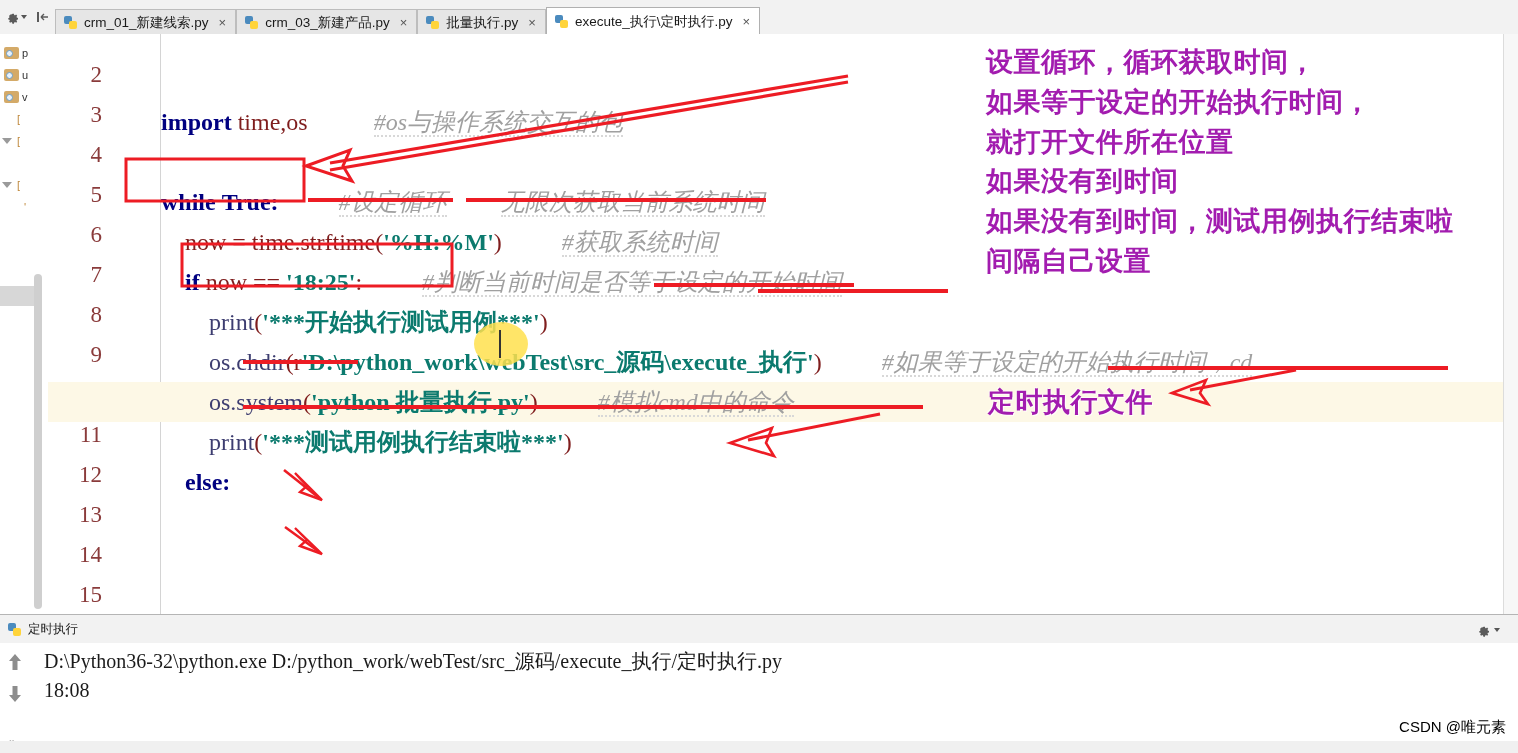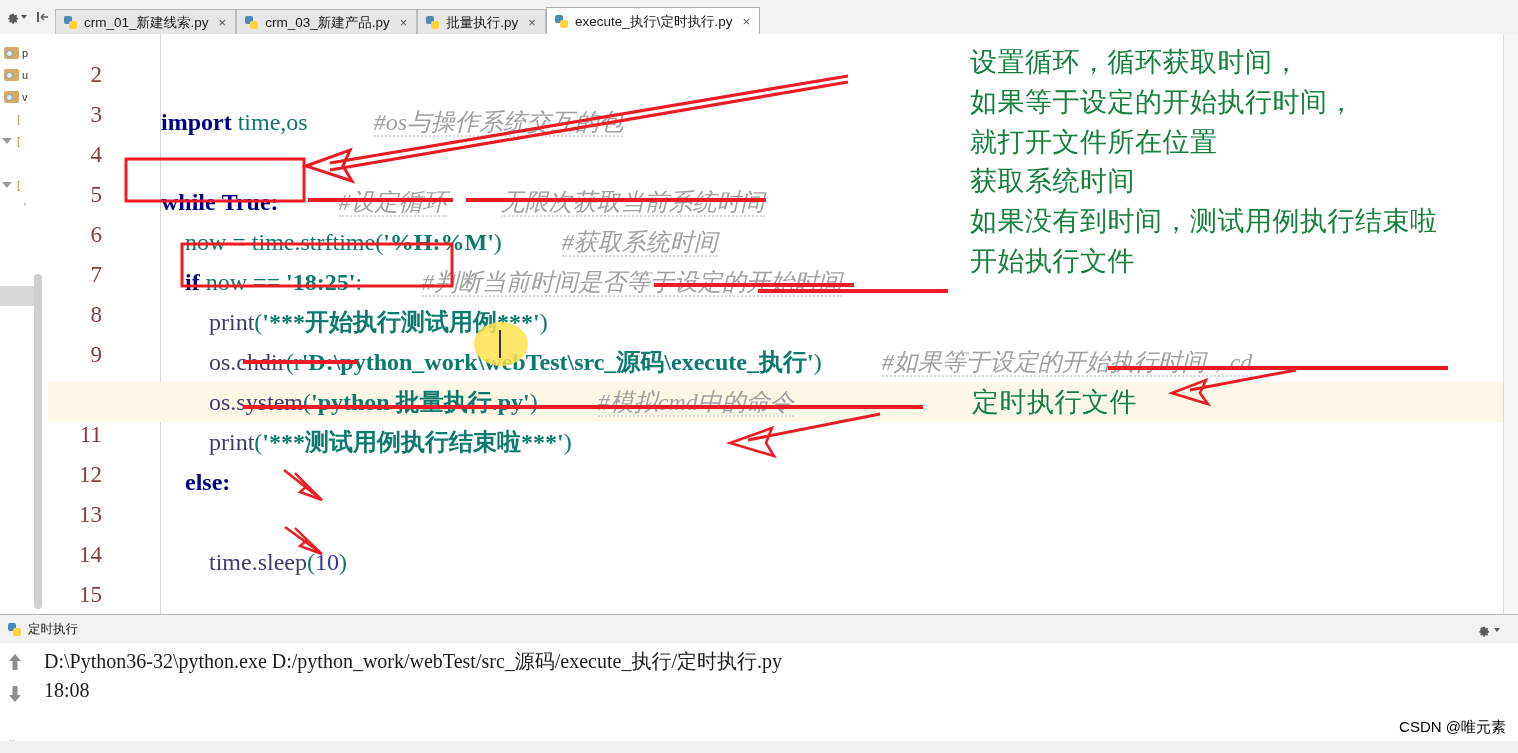--- a/index.html
+++ b/index.html
@@ -70,36 +70,37 @@
     position:absolute;left:0;right:0;height:40px;
     font-family:"Liberation Serif", serif;font-size:24px;
     color:#1b1b1b;white-space:pre;line-height:40px;
   }
   .hl-line{position:absolute;left:-113px;right:0;height:40px;background:#fdf8e6;}
   .kw{color:#000080;font-weight:bold;}
   .str{color:#0b7a6e;font-weight:bold;}
   .num{color:#3030c0;}
   .cmt{color:#a0a0a0;font-style:italic;margin-left:48px;}
   .fn{color:#3d3d70;}
-  .plain{color:#0f766e;}
+  .plain{color:#7f1d1d;}
   .squig{
     border-bottom:2px dotted #d8d8d8;
   }
   .bulb{
     position:absolute;width:14px;height:18px;
   }
   .bulb .glass{position:absolute;left:0;top:0;width:13px;height:13px;border-radius:50%;background:#ffd97a;border:1px solid #e0a93a;}
   .bulb .base{position:absolute;left:3px;top:12px;width:7px;height:5px;background:#c9c9c9;border-radius:0 0 2px 2px;}
   
   #overlay{position:absolute;left:0;top:0;width:1518px;height:753px;pointer-events:none;}
   .annot{
-    position:absolute;color:#15803d;font-weight:normal;font-size:27px;
+    position:absolute;color:#a21caf;font-weight:bold;font-size:27px;
     font-family:"Liberation Sans", sans-serif;
     white-space:nowrap;letter-spacing:0.5px;
     text-shadow:1px 1px 0 rgba(255,255,255,0.9), -1px -1px 0 rgba(255,255,255,0.6);
+    margin-left:16px;
   }
   
   #consolebar{
     position:absolute;left:0;top:614px;width:1518px;height:29px;
     background:#f2f2f2;border-top:1px solid #b5b5b5;border-bottom:1px solid #cfcfcf;
     display:flex;align-items:center;
   }
   #consoletab{display:flex;align-items:center;gap:6px;padding-left:8px;font-size:12.5px;color:#222;}
   #console{
     position:absolute;left:0;top:643px;width:1518px;height:110px;background:#ffffff;
@@ -241,21 +242,20 @@
 
     <div class="codeline" style="top:308px">        <span class="fn">os.chdir</span><span class="plain">(r</span><span class="str">'D:\python_work\webTest\src_源码\execute_执行'</span><span class="plain">)</span>  <span class="cmt squig">#如果等于设定的开始执行时间，cd</span></div>
 
     <div class="codeline" style="top:348px">        <span class="fn">os.system</span><span class="plain">(</span><span class="str">'python 批量执行.py'</span><span class="plain">)</span>  <span class="cmt squig">#模拟cmd中的命令</span></div>
 
     <div class="codeline" style="top:428px">    <span class="kw">else</span><span class="kw">:</span></div>
 
     <div class="codeline" style="top:388px">        <span class="fn">print</span><span class="plain">(</span><span class="str">'***测试用例执行结束啦***'</span><span class="plain">)</span></div>
 
 
-    <div class="codeline" style="top:508px">        <span class="fn">time.sleep</span><span class="plain">(</span><span class="num">10</span><span class="plain">)</span></div>
   </div>
 </div>
 <div id="rightedge"></div>
 
 <svg id="overlay" viewBox="0 0 1518 753">
 
   <rect x="126" y="159" width="178" height="42" fill="none" stroke="#ed1c24" stroke-width="3"></rect>
 
   <rect x="182" y="244" width="270" height="42" fill="none" stroke="#ed1c24" stroke-width="3"></rect>
 
@@ -281,23 +281,23 @@
   <path d="M285 527 L318 551" stroke="#ed1c24" stroke-width="2.6" fill="none"></path>
   <path d="M322 554 L300 546 L307 540 L295 528 Z" fill="none" stroke="#ed1c24" stroke-width="2.4"></path>
 
   <ellipse cx="501" cy="344" rx="27" ry="22" fill="#ffe14d" opacity="0.85"></ellipse>
   <rect x="499" y="330" width="2" height="28" fill="#333"></rect>
 </svg>
 
 <div class="annot" style="left:970px;top:44px">设置循环，循环获取时间，</div>
 <div class="annot" style="left:970px;top:84px">如果等于设定的开始执行时间，</div>
 <div class="annot" style="left:970px;top:124px">就打开文件所在位置</div>
-<div class="annot" style="left:970px;top:163px">获取系统时间</div>
+<div class="annot" style="left:970px;top:163px">如果没有到时间</div>
 <div class="annot" style="left:970px;top:203px">如果没有到时间，测试用例执行结束啦</div>
-<div class="annot" style="left:970px;top:243px">开始执行文件</div>
+<div class="annot" style="left:970px;top:243px">间隔自己设置</div>
 <div class="annot" style="left:972px;top:384px">定时执行文件</div>
 
 <div id="consolebar">
   <div id="consoletab">
     <span class="pyicon">
         <span class="b b1"></span>
         <span class="b b2"></span>
       </span>
     <span>定时执行</span>
   </div>

